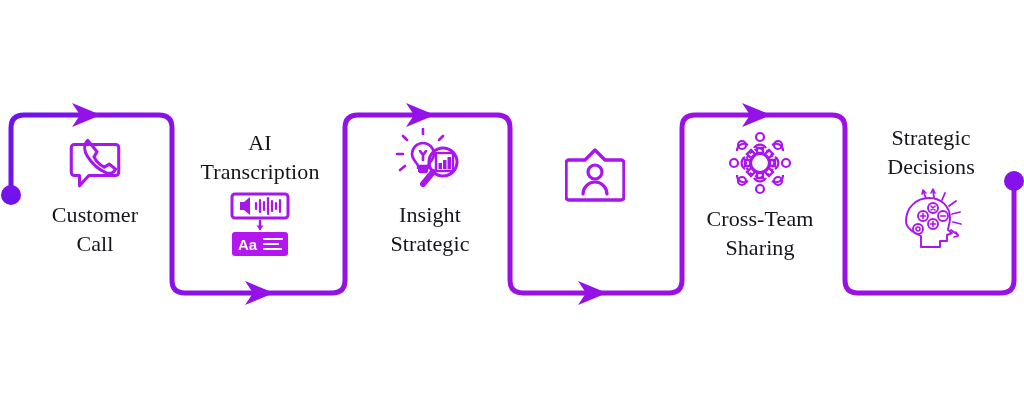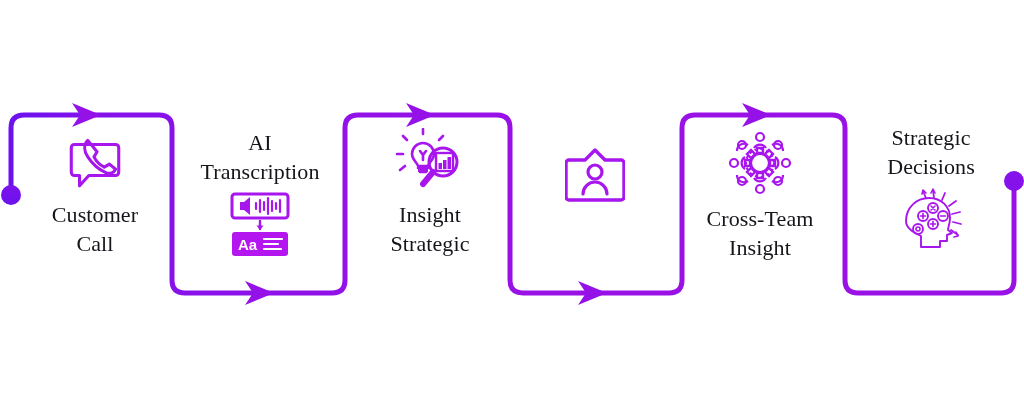--- a/index.html
+++ b/index.html
@@ -211,21 +211,21 @@
         <path d="M29 50 a7 7 0 0 0 12 0"></path>
         <path d="M20 29 a7 7 0 0 0 0 12"></path>
         <path d="M50 29 a7 7 0 0 1 0 12"></path>
         <path d="M12 23 a7 7 0 0 1 11 -6"></path>
         <path d="M58 23 a7 7 0 0 0 -11 -6"></path>
         <path d="M12 47 a7 7 0 0 0 11 6"></path>
         <path d="M58 47 a7 7 0 0 1 -11 6"></path>
       </g>
     </svg>
     <div class="stage-label">Cross-Team
-Insight</div>
+Sharing</div>
   </div>
 
   <div class="stage icon-bottom" id="stage-6">
     <div class="stage-label">Strategic
 Decisions</div>
     <svg class="stage-icon" width="78" height="62" viewBox="0 0 78 62">
       <g fill="none" stroke="#A816EE" stroke-width="1.9" stroke-linecap="round" stroke-linejoin="round">
 
         <path d="M14 34 c0 -13 10 -23 23 -23 c13 0 21 9 21 20 c0 6 -2 9 -2 12 l4 3 l-5 2 l0 6 l-7 0 l0 6 l-19 0 l0 -11 c-6 -3 -15 -7 -15 -15 z"></path>
 

